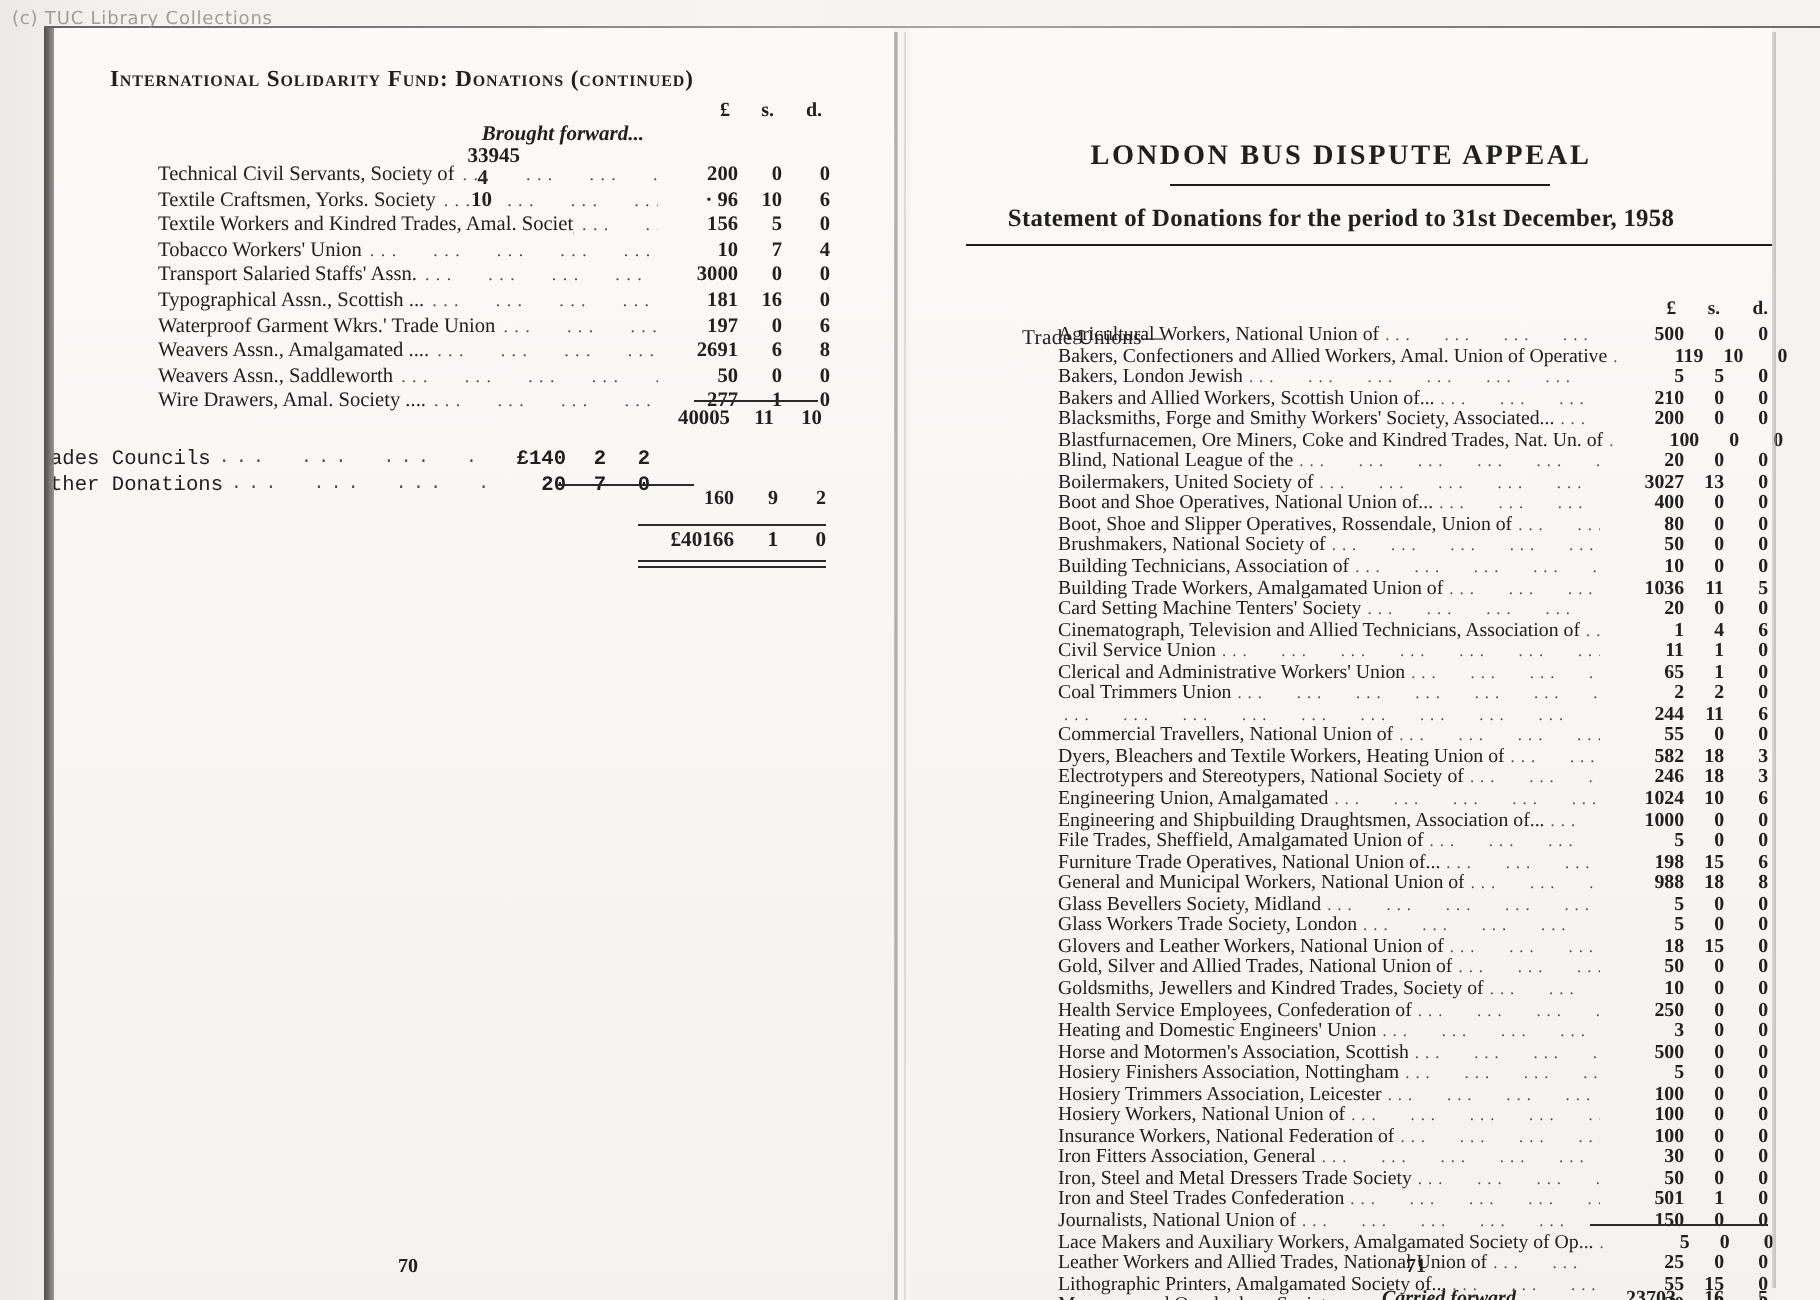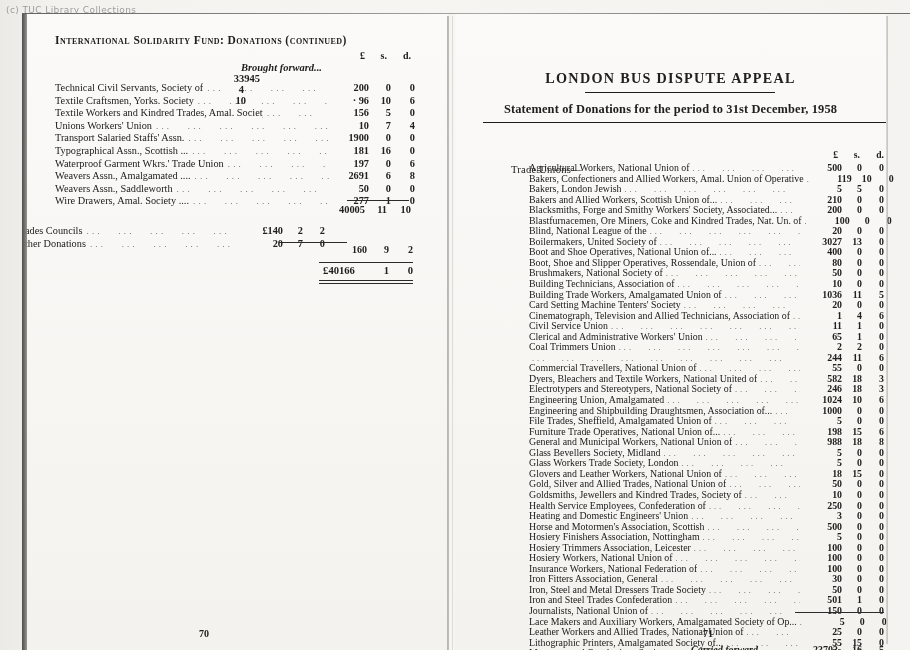--- a/index.html
+++ b/index.html
@@ -78,21 +78,21 @@
     position:absolute;left:195px;top:48px;width:190px;
     font-size:10.5px;display:flex;align-items:baseline;flex-direction:column;
   }
   #l-bf .lbl{font-style:italic;font-weight:600;width:100px;text-align:right;padding-right:9px;white-space:nowrap;}
   #l-bf .m1{width:38px;text-align:right;font-weight:700;}
   #l-bf .m2{width:22px;text-align:right;font-weight:700;}
   #l-bf .m3{width:24px;text-align:right;font-weight:700;}
 
   #l-rows{position:absolute;left:28px;top:68px;width:360px;}
   .lrow{
-    display:flex;align-items:baseline;height:12.6px;font-size:10.3px;white-space:nowrap;
+    display:flex;align-items:baseline;height:12.6px;font-size:10.3px;white-space:nowrap;margin-left:24px;
   }
   .lrow .nm{flex:0 0 auto;max-width:208px;overflow:hidden;}
   .lrow .lead{
     flex:1 1 auto;overflow:hidden;color:#4b4b48;
     font-size:9px;letter-spacing:3.2px;padding:0 4px;
     white-space:nowrap;
   }
   .lrow .m1{flex:0 0 40px;text-align:right;font-weight:700;}
   .lrow .m2{flex:0 0 22px;text-align:right;font-weight:700;}
   .lrow .m3{flex:0 0 24px;text-align:right;font-weight:700;}
@@ -100,42 +100,42 @@
   #l-subrule{position:absolute;left:320px;top:186px;width:62px;height:1px;background:#2a2a28;}
   #l-subtotal{
     position:absolute;left:282px;top:190px;width:102px;
     font-size:10.4px;font-weight:700;display:flex;
   }
   #l-subtotal .m1{width:56px;text-align:right;}
   #l-subtotal .m2{width:22px;text-align:right;}
   #l-subtotal .m3{width:24px;text-align:right;}
 
   #l-rows2{position:absolute;left:-2px;top:210px;width:300px;}
-  .lrow2{display:flex;align-items:center;height:13px;font-size:10.3px;white-space:nowrap;}
+  .lrow2{display:flex;align-items:flex-start;height:13px;font-size:10.3px;white-space:nowrap;font-family:Liberation Mono, monospace;}
   .lrow2 .nm{flex:0 0 auto;padding-left:0;}
   .lrow2 .lead{flex:1 1 auto;overflow:hidden;color:#4b4b48;font-size:9px;letter-spacing:3.2px;padding:0 4px;}
   .lrow2 .m1{flex:0 0 40px;text-align:right;font-weight:700;}
   .lrow2 .m2{flex:0 0 20px;text-align:right;font-weight:700;}
   .lrow2 .m3{flex:0 0 22px;text-align:right;font-weight:700;}
 
   #l-rule2{position:absolute;left:252px;top:228px;width:68px;height:1px;background:#2a2a28;}
   #l-carry{
     position:absolute;left:300px;top:230px;width:86px;
     font-size:10px;font-weight:700;display:flex;
   }
   #l-carry .m1{width:40px;text-align:right;}
   #l-carry .m2{width:22px;text-align:right;}
   #l-carry .m3{width:24px;text-align:right;}
 
   #l-rule3{position:absolute;left:292px;top:248px;width:94px;height:1px;background:#2a2a28;}
   #l-total{
     position:absolute;left:284px;top:251px;width:102px;
     font-size:10.6px;font-weight:700;display:flex;
   }
-  #l-total .m1{width:56px;text-align:center;}
+  #l-total .m1{width:56px;text-align:right;}
   #l-total .m2{width:22px;text-align:right;}
   #l-total .m3{width:24px;text-align:right;}
   #l-rule4{position:absolute;left:292px;top:266px;width:94px;height:1px;background:#2a2a28;}
   #l-rule5{position:absolute;left:292px;top:269px;width:94px;height:1px;background:#2a2a28;}
 
   #l-pageno{
     position:absolute;left:172px;top:614px;font-size:10px;font-weight:700;
   }
 
   
@@ -226,30 +226,30 @@
             <span class="m3">6</span>
           </div>
           <div class="lrow">
             <span class="nm">Textile Workers and Kindred Trades, Amal. Society...</span>
             <span class="lead">...  ...  ...  ...  ...  ...  ...  ...</span>
             <span class="m1">156</span>
             <span class="m2">5</span>
             <span class="m3">0</span>
           </div>
           <div class="lrow">
-            <span class="nm">Unions Workers' Union</span>
+            <span class="nm">Tobacco Workers' Union</span>
             <span class="lead">...  ...  ...  ...  ...  ...  ...  ...</span>
             <span class="m1">10</span>
             <span class="m2">7</span>
             <span class="m3">4</span>
           </div>
           <div class="lrow">
             <span class="nm">Transport Salaried Staffs' Assn.</span>
             <span class="lead">...  ...  ...  ...  ...  ...  ...  ...</span>
-            <span class="m1">1900</span>
+            <span class="m1">3000</span>
             <span class="m2">0</span>
             <span class="m3">0</span>
           </div>
           <div class="lrow">
             <span class="nm">Typographical Assn., Scottish ...</span>
             <span class="lead">...  ...  ...  ...  ...  ...  ...  ...</span>
             <span class="m1">181</span>
             <span class="m2">16</span>
             <span class="m3">0</span>
           </div>
@@ -478,21 +478,21 @@
             <span class="m3">6</span>
           </div>
           <div class="rrow">
             <span class="nm">Commercial Travellers, National Union of</span>
             <span class="lead">...  ...  ...  ...  ...  ...  ...  ...  ...</span>
             <span class="m1">55</span>
             <span class="m2">0</span>
             <span class="m3">0</span>
           </div>
           <div class="rrow">
-            <span class="nm">Dyers, Bleachers and Textile Workers, National United of</span>
+            <span class="nm">Dyers, Bleachers and Textile Workers, Heating Union of</span>
             <span class="lead">...  ...  ...  ...  ...  ...  ...  ...  ...</span>
             <span class="m1">582</span>
             <span class="m2">18</span>
             <span class="m3">3</span>
           </div>
           <div class="rrow">
             <span class="nm">Electrotypers and Stereotypers, National Society of</span>
             <span class="lead">...  ...  ...  ...  ...  ...  ...  ...  ...</span>
             <span class="m1">246</span>
             <span class="m2">18</span>

